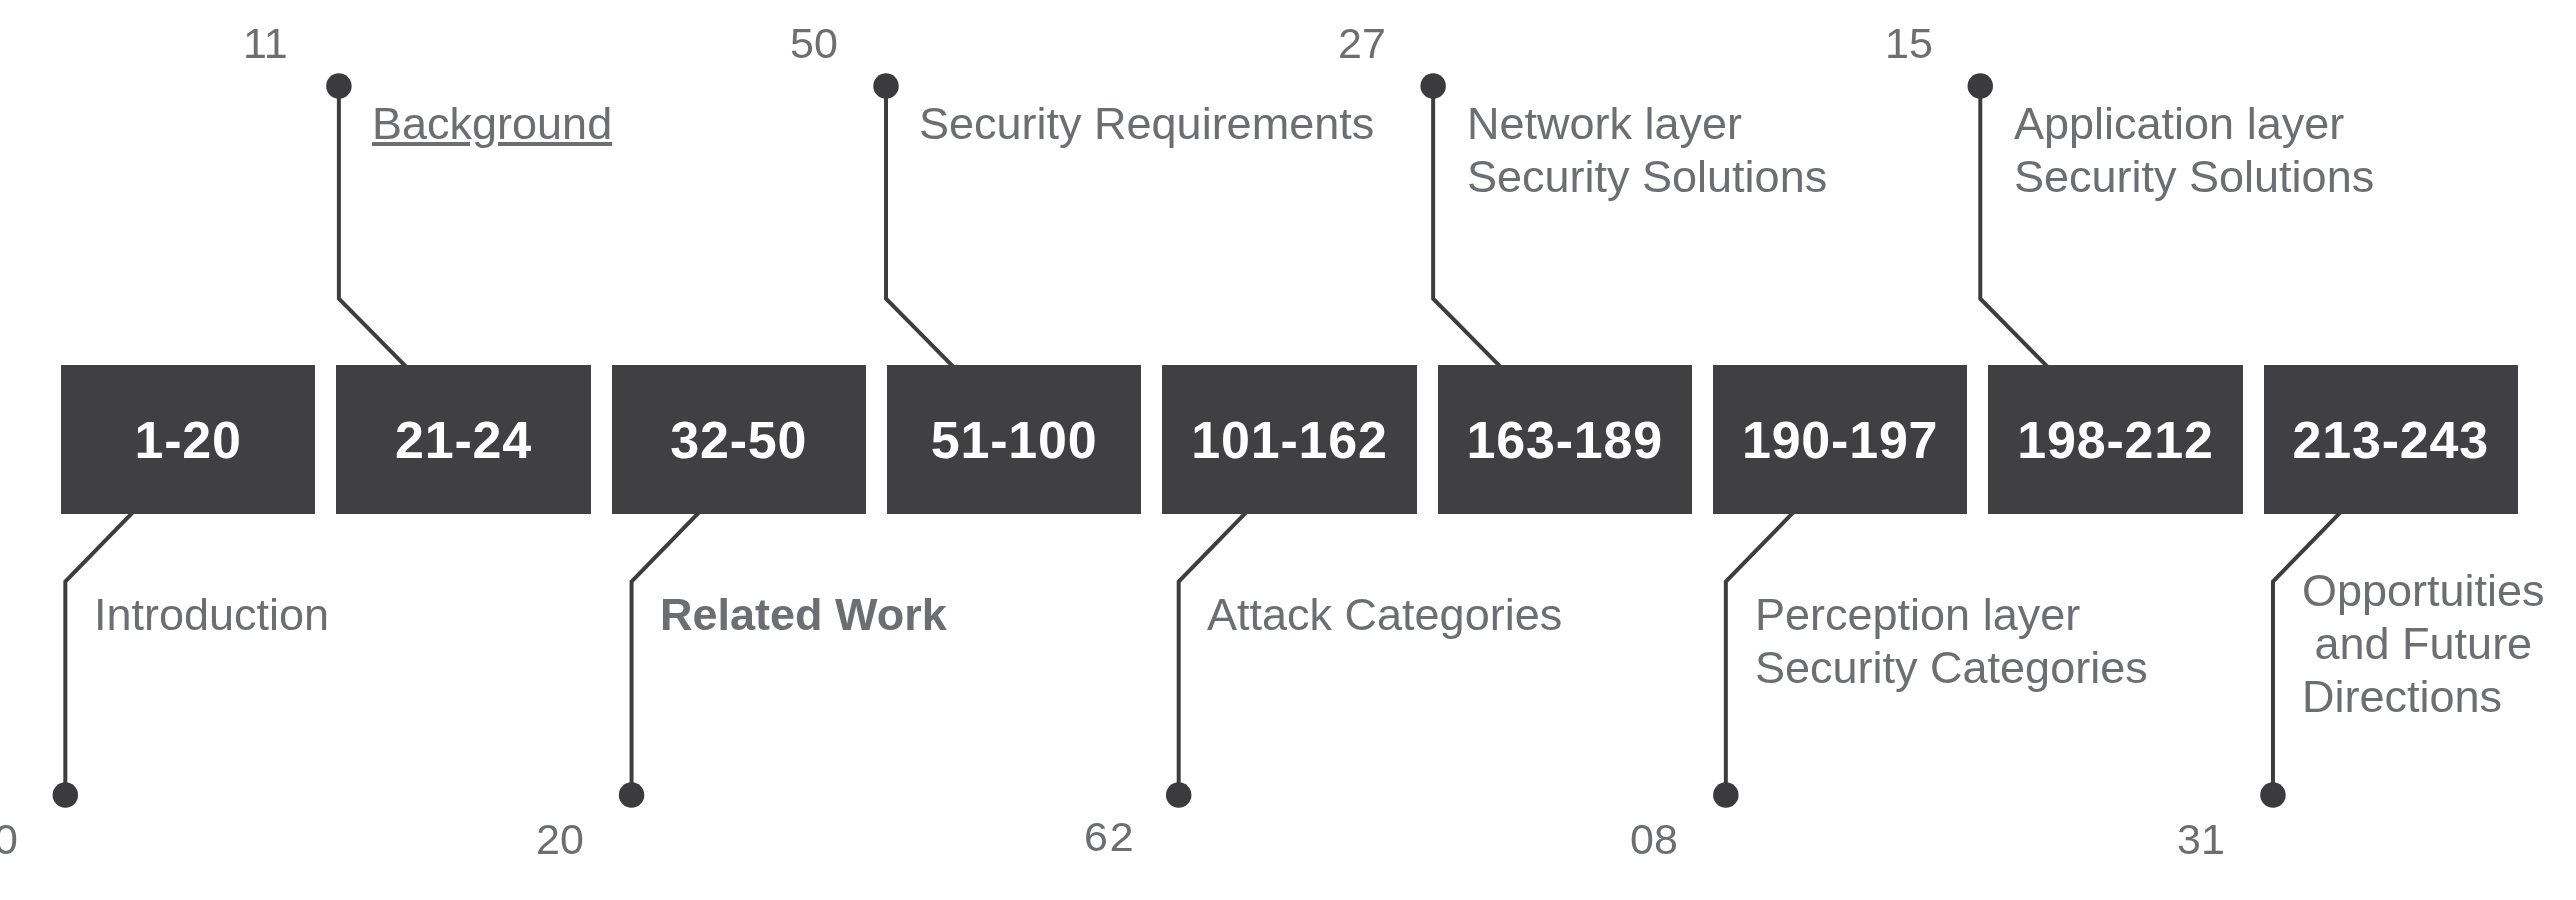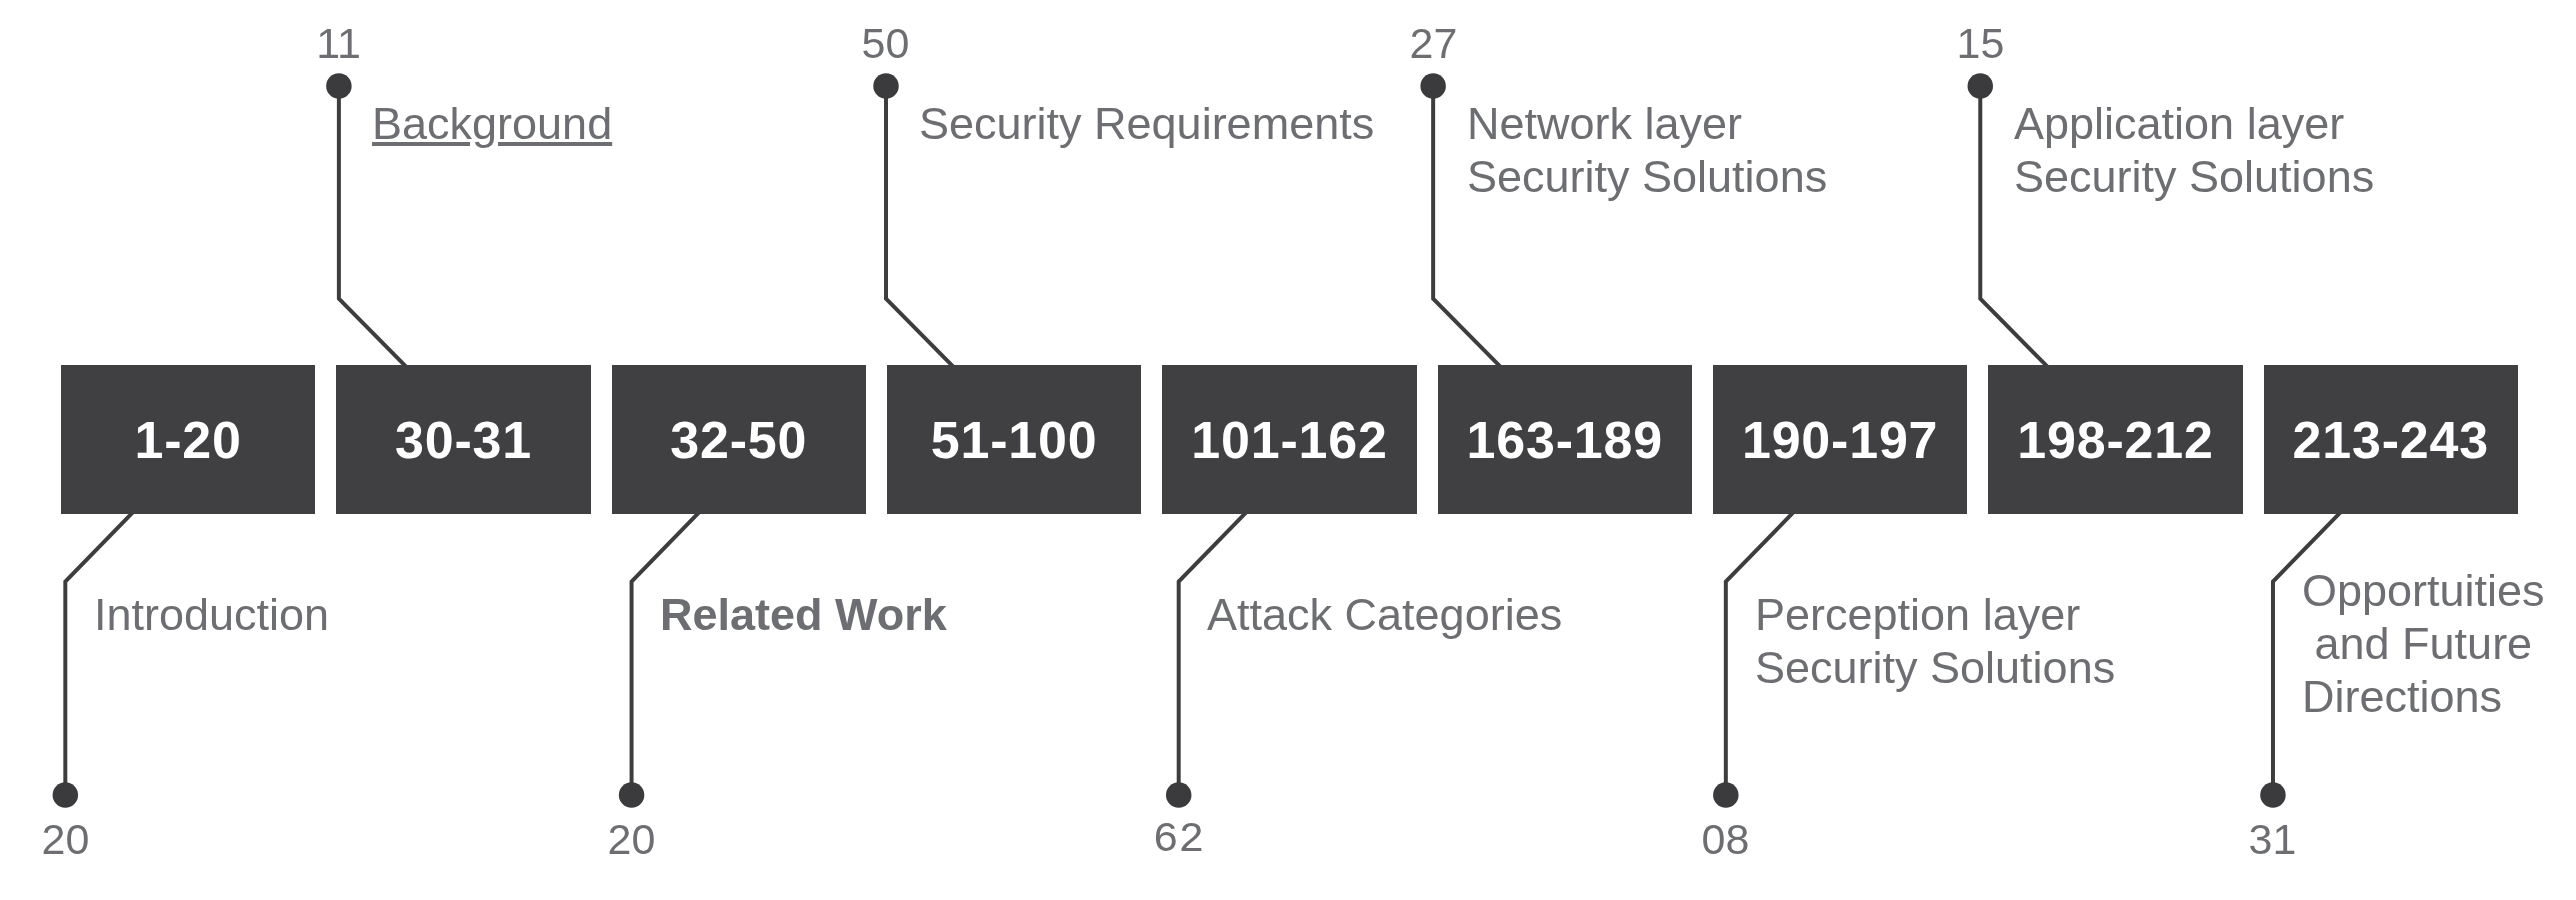--- a/index.html
+++ b/index.html
@@ -16,21 +16,21 @@
     display:flex;gap:21px;
   }
   .seg{
     flex:1;
     background:var(--seg,#404043);
     color:var(--segtxt,#ffffff);
     display:flex;align-items:center;justify-content:center;
     font-weight:bold;font-size:52px;letter-spacing:0.8px;
   }
   .num{
-    position:absolute;width:191px;text-align:center;
+    position:absolute;width:191px;
     font-size:43px;line-height:51px;color:var(--txt,#6d6e71);
   }
   .label{
     position:absolute;
     font-size:45px;line-height:53px;color:var(--txt,#6d6e71);
     white-space:pre;
   }
 </style>
 </head>
 <body>
@@ -51,21 +51,21 @@
       <circle cx="792.8888888888889" cy="998" r="16" fill="#3b3b3d"></circle>
       <polyline points="1564.7777777777778,643 1479.7777777777778,730 1479.7777777777778,998" fill="none" stroke="#3d3d3f" stroke-width="5"></polyline>
       <circle cx="1479.7777777777778" cy="998" r="16" fill="#3b3b3d"></circle>
       <polyline points="2251.666666666667,643 2166.666666666667,730 2166.666666666667,998" fill="none" stroke="#3d3d3f" stroke-width="5"></polyline>
       <circle cx="2166.666666666667" cy="998" r="16" fill="#3b3b3d"></circle>
       <polyline points="2938.5555555555557,643 2853.5555555555557,730 2853.5555555555557,998" fill="none" stroke="#3d3d3f" stroke-width="5"></polyline>
       <circle cx="2853.5555555555557" cy="998" r="16" fill="#3b3b3d"></circle>
     </svg>
   <div class="bar">
       <div class="seg">1-20</div>
-      <div class="seg">30-31</div>
+      <div class="seg">21-24</div>
       <div class="seg">32-50</div>
       <div class="seg">51-100</div>
       <div class="seg">101-162</div>
       <div class="seg">163-189</div>
       <div class="seg">190-197</div>
       <div class="seg">198-212</div>
       <div class="seg">213-243</div>
     </div>
   <div class="callouts">
       <div class="num" style="left: 243px; top: 17.5px;">11</div>
@@ -79,20 +79,20 @@
       <div class="label" style="left: 2014px; top: 97px;">Application layer
 Security Solutions</div>
       <div class="num" style="left: -30px; top: 814px;">20</div>
       <div class="label" style="left: 94px; top: 588px;">Introduction</div>
       <div class="num" style="left: 536px; top: 814px;">20</div>
       <div class="label" style="left: 660px; top: 588px; font-weight: bold;">Related Work</div>
       <div class="num" style="left: 1083px; top: 814px; font-family: Liberation Mono, monospace;">62</div>
       <div class="label" style="left: 1207px; top: 588px;">Attack Categories</div>
       <div class="num" style="left: 1630px; top: 814px;">08</div>
       <div class="label" style="left: 1755px; top: 588px;">Perception layer
-Security Solutions</div>
+Security Categories</div>
       <div class="num" style="left: 2177px; top: 814px;">31</div>
       <div class="label" style="left: 2302px; top: 564px;">Opportuities
  and Future
 Directions</div>
     </div>
 </div>
 
 
 </body></html>

